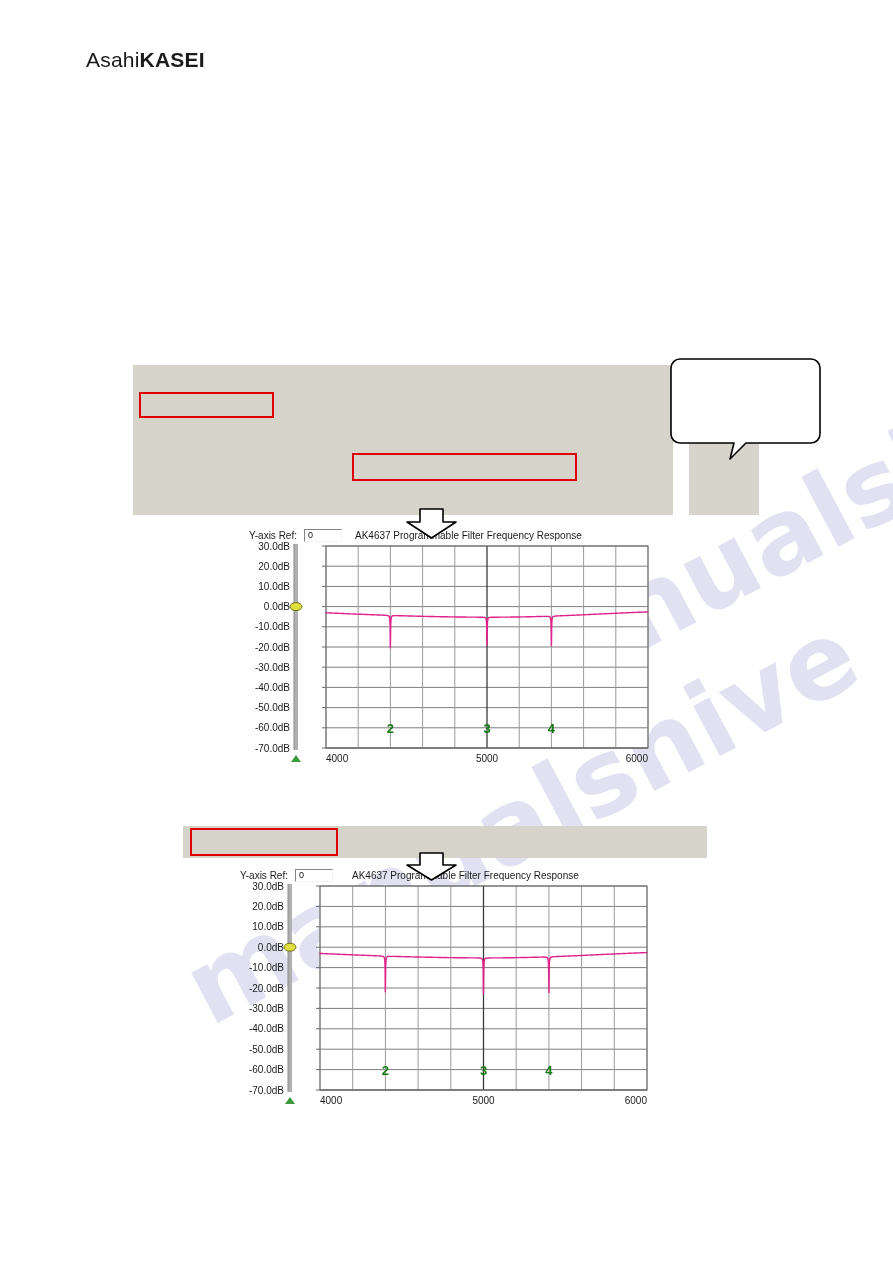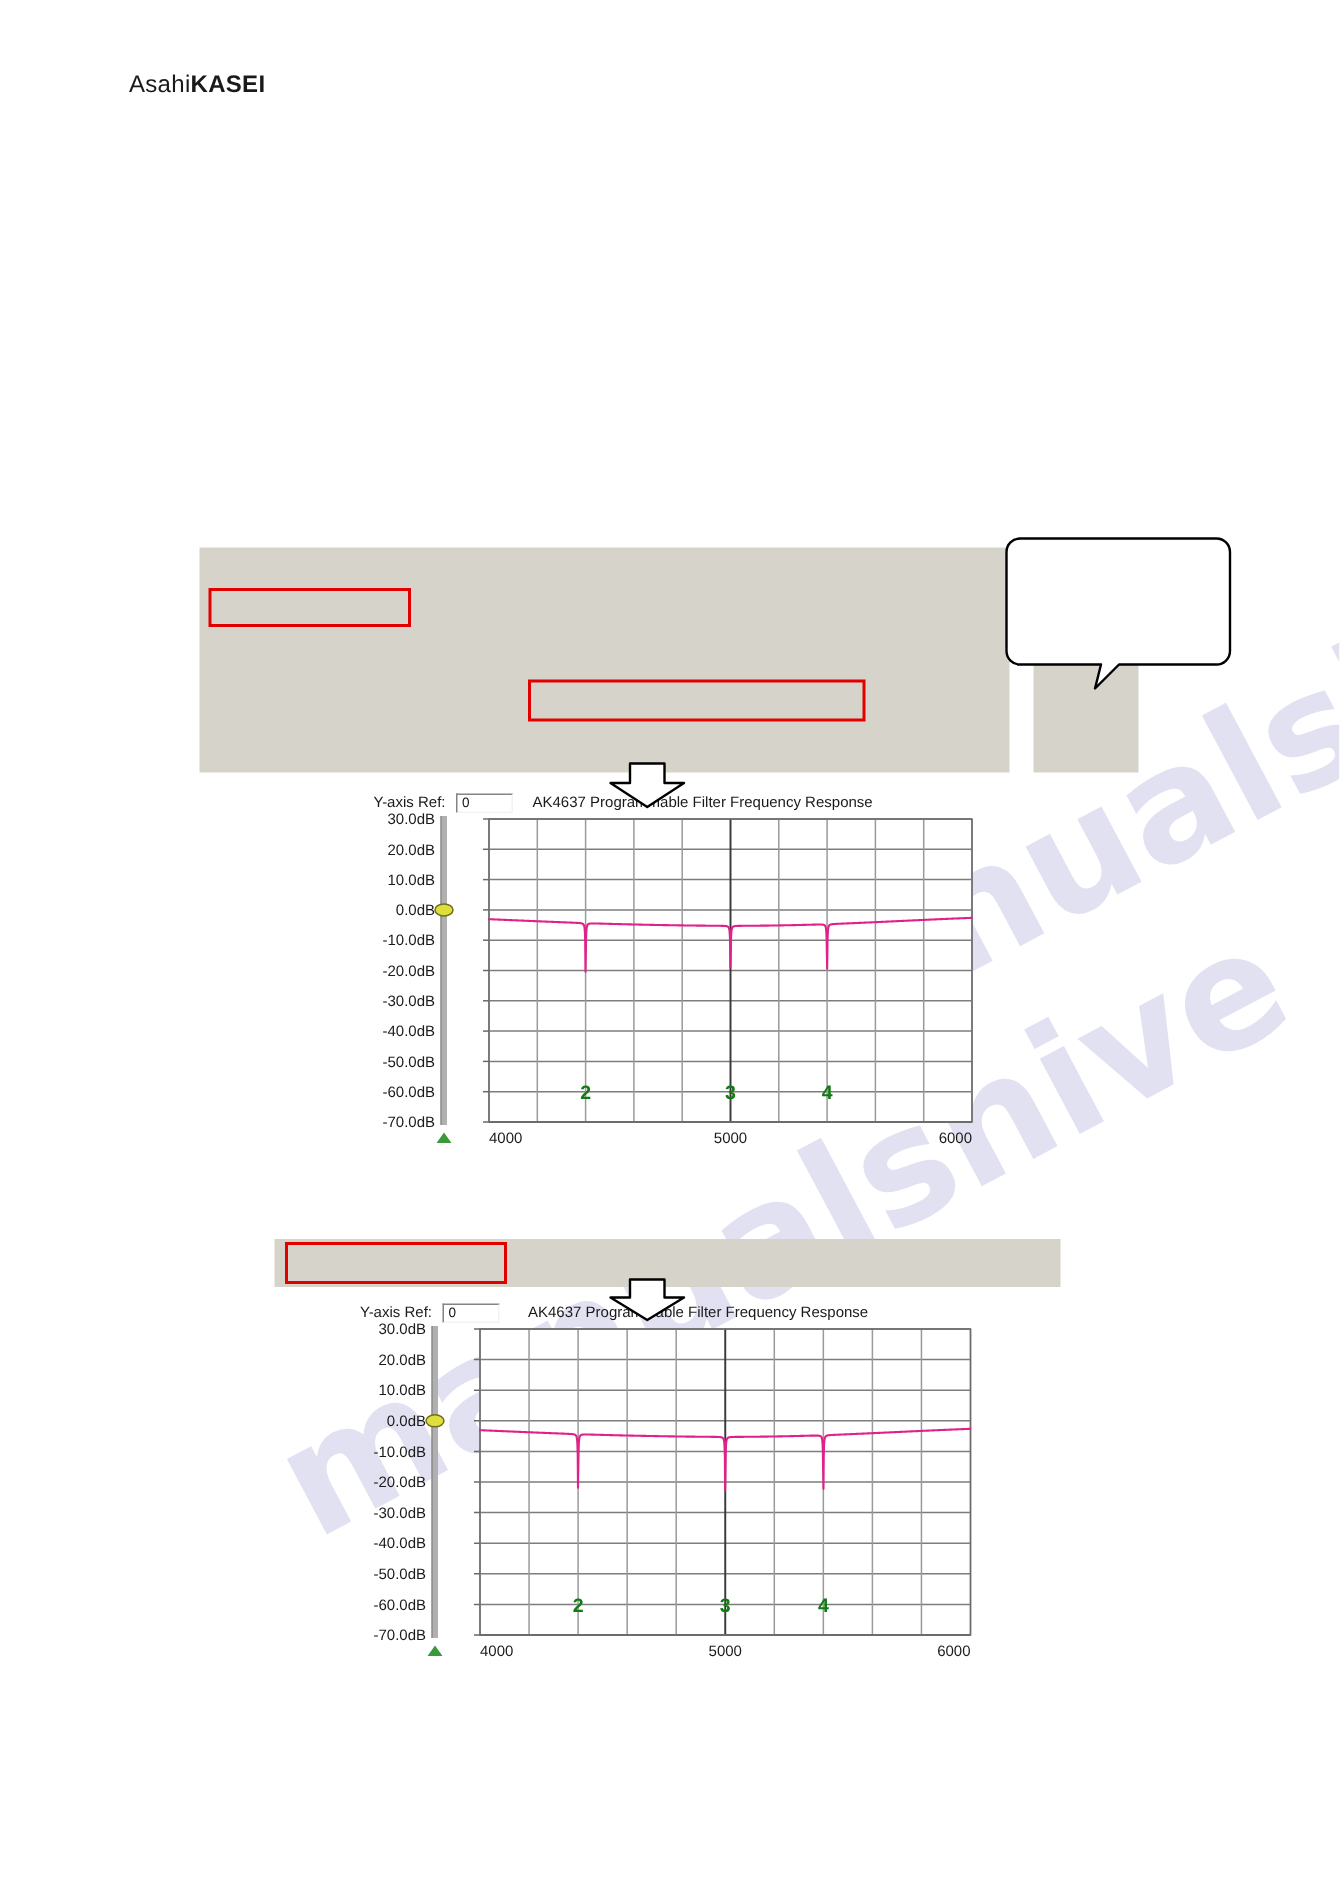--- a/index.html
+++ b/index.html
@@ -15,21 +15,21 @@
     pointer-events:none;z-index:5;overflow:hidden;
   }
   .wm-text{
     position:absolute;color:#c9c9e8;opacity:.55;
     font-family:"DejaVu Sans",sans-serif;font-weight:bold;white-space:nowrap;
   }
   .wm1{left:150px;top:760px;font-size:104px;transform:rotate(-28deg);}
   .wm2{left:420px;top:470px;font-size:104px;transform:rotate(-28deg);}
 
   
-  .logo{position:absolute;left:86px;top:48px;font-size:16px;letter-spacing:.2px;color:#1a1a1a;
+  .logo{position:absolute;left:86px;top:48px;font-size:21px;letter-spacing:.2px;color:#1a1a1a;
         font-family:"Liberation Sans",sans-serif;z-index:10;}
   .logo .b{font-weight:bold;}
 
   
   .panel{position:absolute;background:#d6d3ca;z-index:10;}
 
   .chk-row{position:absolute;display:flex;align-items:center;}
   .chkbox{
     width:12px;height:12px;background:#ffffff;
     border-top:1px solid #848484;border-left:1px solid #848484;

